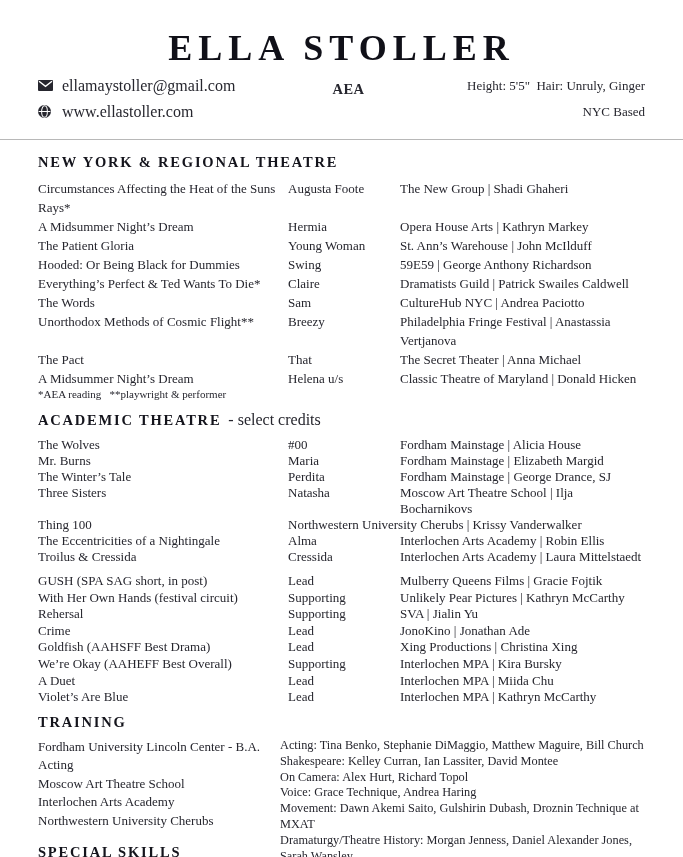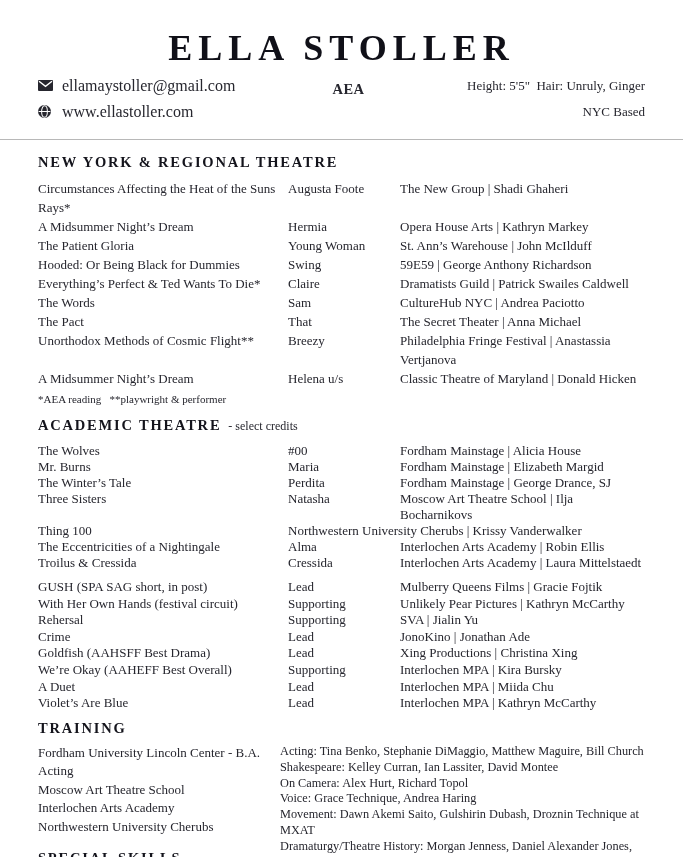--- a/index.html
+++ b/index.html
@@ -20,30 +20,30 @@
   .c-center{flex:1;text-align:center;font-weight:bold;font-size:14.5px;padding-top:4px;letter-spacing:0.5px;}
   .c-right{width:228px;text-align:right;font-size:13px;line-height:17px;}
   .c-right .line2{margin-top:9px;}
   .pre{white-space:pre-wrap;}
   hr.rule{border:none;border-top:1px solid #b8b8b8;margin:10px -38px 0;}
   h2.section{
     margin:13px 0 0;font-size:14.5px;letter-spacing:1.8px;
     font-weight:bold;color:#14141c;line-height:18px;
   }
   h2.mt-a{margin-top:11px;} h2.mt-f{margin-top:9px;} h2.mt-t{margin-top:7px;}
-  h2.section .subtitle{font-size:12px;font-weight:normal;letter-spacing:0;color:#26262e;margin-left:7px;}
+  h2.section .subtitle{font-size:16px;font-weight:normal;letter-spacing:0;color:#26262e;margin-left:7px;}
   .credits{margin-top:8px;font-size:13px;}
   .credit-row{display:flex;}
   .rows-ny .credit-row{line-height:19px;}
   .rows-ac .credit-row{line-height:16px;}
   .rows-film .credit-row{line-height:16.6px;}
   .c-title{width:250px;padding-right:6px;box-sizing:border-box;}
   .c-role{width:112px;box-sizing:border-box;}
   .c-co{flex:1;}
-  .footnote{margin-top:5px;font-size:11px;}
+  .footnote{font-size:11px;}
   .training-cols{display:flex;margin-top:7px;}
   .t-left{width:242px;font-size:13px;}
   .t-left .rep-line{line-height:18.5px;}
   .skills-h{margin-top:13px;}
   .t-right{flex:1;font-size:12.3px;}
   .t-right .rep-line{line-height:15.9px;}
 </style>
 </head>
 <body>
 
@@ -111,28 +111,28 @@
           <span class="c-title">Everything’s Perfect &amp; Ted Wants To Die*</span>
           <span class="c-role">Claire</span>
           <span class="c-co">Dramatists Guild | Patrick Swailes Caldwell</span>
         </div>
         <div class="credit-row">
           <span class="c-title">The Words</span>
           <span class="c-role">Sam</span>
           <span class="c-co">CultureHub NYC | Andrea Paciotto</span>
         </div>
         <div class="credit-row">
+          <span class="c-title">Unorthodox Methods of Cosmic Flight**</span>
+          <span class="c-role">Breezy</span>
+          <span class="c-co">Philadelphia Fringe Festival | Anastassia Vertjanova</span>
+        </div>
+        <div class="credit-row">
           <span class="c-title">The Pact</span>
           <span class="c-role">That</span>
           <span class="c-co">The Secret Theater | Anna Michael</span>
-        </div>
-        <div class="credit-row">
-          <span class="c-title">Unorthodox Methods of Cosmic Flight**</span>
-          <span class="c-role">Breezy</span>
-          <span class="c-co">Philadelphia Fringe Festival | Anastassia Vertjanova</span>
         </div>
         <div class="credit-row">
           <span class="c-title">A Midsummer Night’s Dream</span>
           <span class="c-role">Helena u/s</span>
           <span class="c-co">Classic Theatre of Maryland | Donald Hicken</span>
         </div>
       </div>
     <div class="footnote pre">*AEA reading   **playwright &amp; performer</div>
   </section>
 

